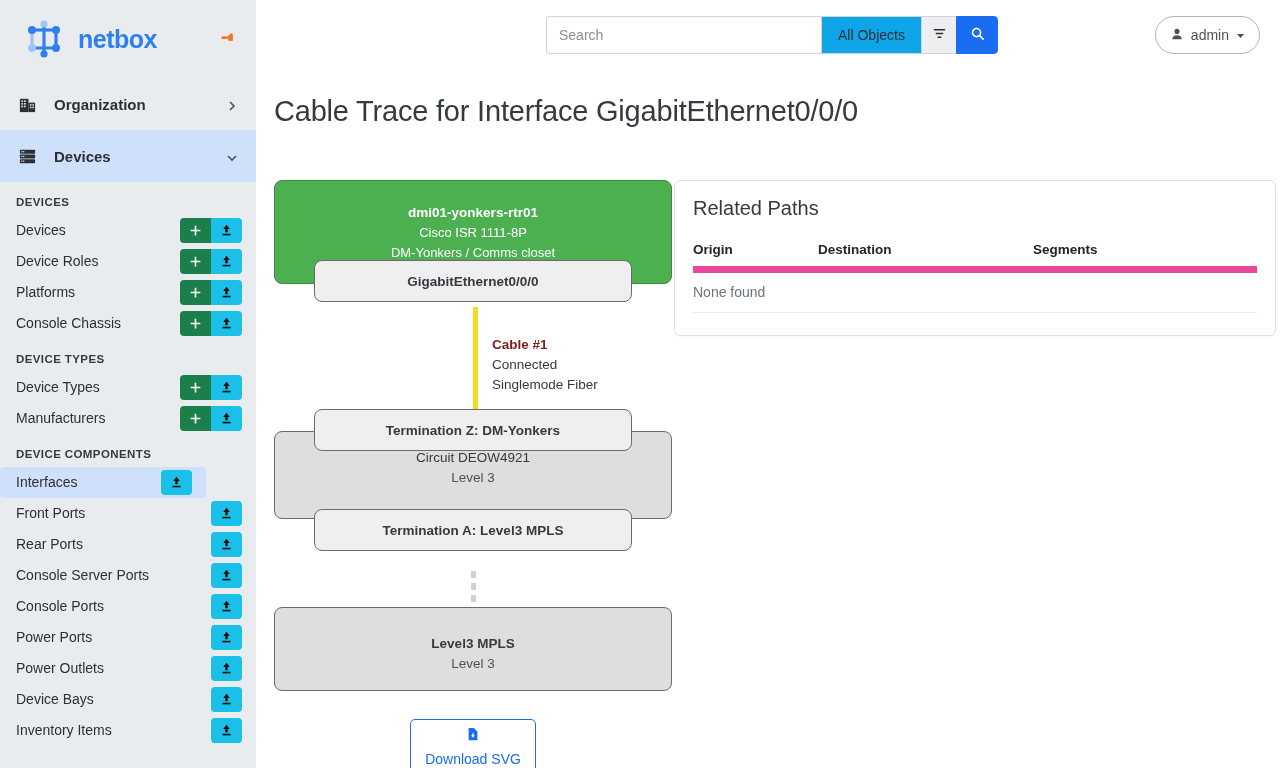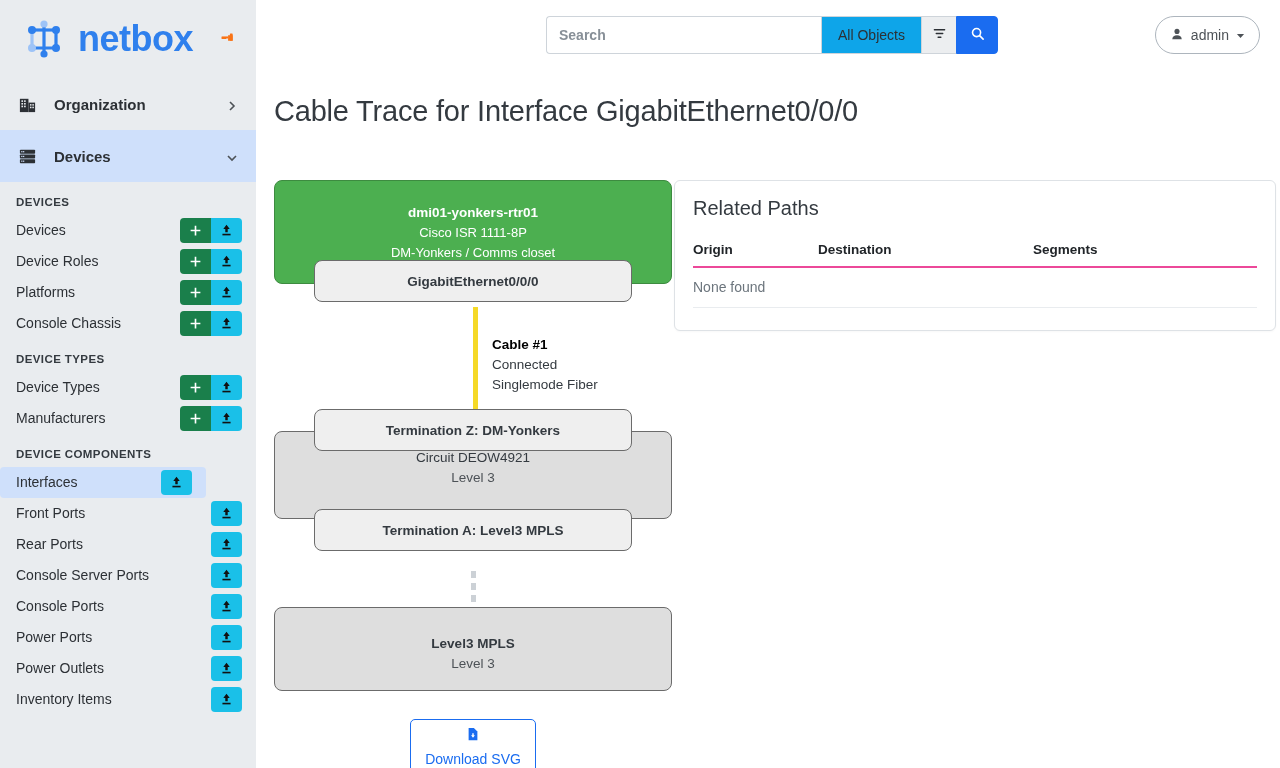--- a/index.html
+++ b/index.html
@@ -20,21 +20,21 @@
     overflow: hidden;
     position: relative;
   }
   .brand-row {
     height: 78px;
     display: flex; align-items: center;
     padding: 0 16px 0 22px;
   }
   .brand-logo { display: flex; align-items: center; gap: 10px; flex: 1; }
   .logo-mark { width: 46px; height: 42px; flex: none; }
-  .logo-word { font-size: 36px; font-weight: 700; color: #2f80ed; letter-spacing: -0.5px; line-height: 1; }
+  .logo-word { font-size: 25px; font-weight: 700; color: #2f80ed; letter-spacing: -0.5px; line-height: 1; }
   .pin-icon { width: 22px; height: 22px; flex: none; }
 
   .nav-group {
     display: flex; align-items: center;
     height: 52px;
     padding: 0 18px 0 14px;
     cursor: pointer;
   }
   .nav-group.plain { background: #e9ecef; }
   .nav-group.active { background: #cfe0fb; }
@@ -79,21 +79,20 @@
     padding: 0 20px;
   }
   .search-wrap { display: flex; align-items: stretch; margin: 0 auto 0 270px; height: 38px; }
   .search-input {
     width: 275px; height: 38px;
     border: 1px solid #ced4da; border-right: none;
     border-radius: 4px 0 0 4px;
     padding: 0 12px; font-size: 14px; color: #2c3035;
     background: #fff; outline: none;
     font-family: "Liberation Sans", sans-serif;
-    font-weight: bold;
   }
   .search-input::placeholder { color: #878f97; }
   .obj-select {
     display: flex; align-items: center; justify-content: center;
     min-width: 100px; padding: 0 14px;
     background: #0ea5e9; border: 1px solid #ced4da; border-right: none;
     font-size: 14px; color: #2c3035; cursor: pointer;
   }
   .filter-btn {
     display: flex; align-items: center; justify-content: center;
@@ -144,21 +143,21 @@
     font-size: 13.5px; font-weight: 700; color: #343a40;
     position: relative; z-index: 3;
   }
 
   .cable-seg { position: relative; height: 98px; }
   .cable-line {
     position: absolute; left: 199px; top: -4px;
     width: 5px; height: 102px; background: #f5d927;
   }
   .cable-info { position: absolute; left: 218px; top: 24px; }
-  .cable-title { font-size: 13.5px; font-weight: 700; color: #000000; line-height: 20px; }
+  .cable-title { font-size: 13.5px; font-weight: 700; color: #7f1d1d; line-height: 20px; }
   .cable-line2 { font-size: 13.5px; color: #343a40; line-height: 20px; }
 
   .circuit-wrap { position: relative; }
   .circuit-box {
     width: 398px; height: 88px;
     background: #dedede; border: 1px solid #6b6b6b;
     border-radius: 8px;
     position: absolute; top: 22px; left: 0;
     z-index: 1;
   }
@@ -197,21 +196,21 @@
   
   .card {
     border: 1px solid #dee2e6; border-radius: 6px;
     background: #fff; padding: 16px 18px 22px 18px;
     box-shadow: 0 1px 2px rgba(0,0,0,0.03);
   }
   .card-title { font-size: 20px; color: #343a40; font-weight: 400; margin-bottom: 22px; }
   table.paths { width: 100%; border-collapse: collapse; }
   table.paths th {
     text-align: left; font-size: 13.5px; font-weight: 700; color: #212529;
-    padding: 0 0 9px 0; border-bottom: 2px solid #ec4899;
+    padding: 0 0 9px 0; border-bottom: 7px solid #ec4899;
   }
   table.paths th.c1 { width: 125px; }
   table.paths th.c2 { width: 215px; }
   table.paths td {
     font-size: 14px; color: #6c757d;
     padding: 11px 0 12px 0; border-bottom: 1px solid #e9ecef;
   }
 </style>
 </head>
 <body>
@@ -473,20 +472,31 @@
       <span class="btn-group">
         <button class="mini-btn imp only">
             <svg viewBox="0 0 16 16" width="13" height="13" fill="#111">
               <path d="M8 1l4 5H9.5v4h-3V6H4z"></path>
               <rect x="3" y="12" width="10" height="2"></rect>
             </svg>
           </button>
       </span>
     </div>
     <div class="nav-item">
+      <span class="ilabel">Device Bays</span>
+      <span class="btn-group">
+        <button class="mini-btn imp only">
+            <svg viewBox="0 0 16 16" width="13" height="13" fill="#111">
+              <path d="M8 1l4 5H9.5v4h-3V6H4z"></path>
+              <rect x="3" y="12" width="10" height="2"></rect>
+            </svg>
+          </button>
+      </span>
+    </div>
+    <div class="nav-item">
       <span class="ilabel">Inventory Items</span>
       <span class="btn-group">
         <button class="mini-btn imp only">
             <svg viewBox="0 0 16 16" width="13" height="13" fill="#111">
               <path d="M8 1l4 5H9.5v4h-3V6H4z"></path>
               <rect x="3" y="12" width="10" height="2"></rect>
             </svg>
           </button>
       </span>
     </div>

